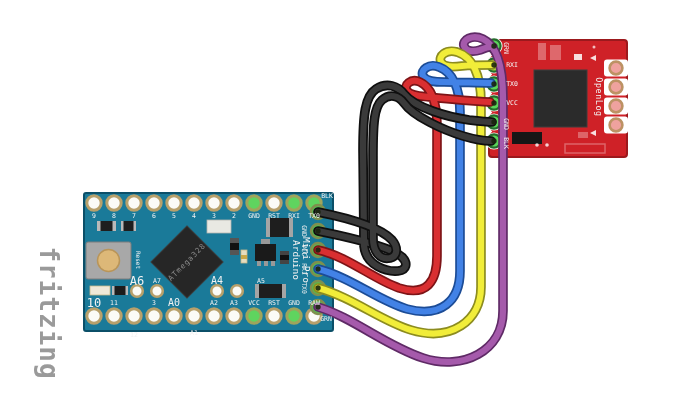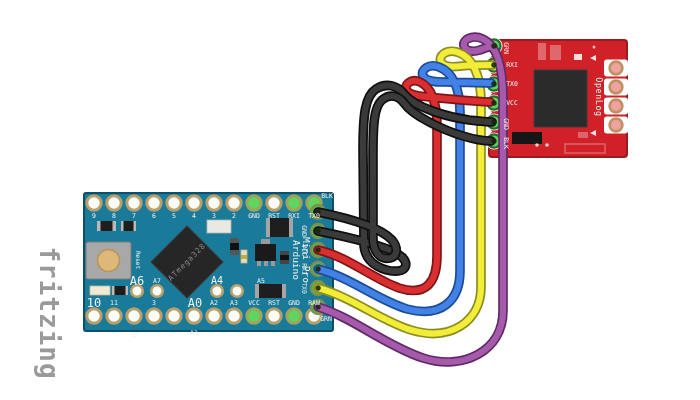--- a/index.html
+++ b/index.html
@@ -195,21 +195,21 @@
       <div class="lbl" style="left: 214px; top: 216px; font-size: 6.5px;">3</div>
       <div class="lbl" style="left: 234px; top: 216px; font-size: 6.5px;">2</div>
       <div class="lbl" style="left: 254px; top: 216px; font-size: 6.5px;">GND</div>
       <div class="lbl" style="left: 274px; top: 216px; font-size: 6.5px;">RST</div>
       <div class="lbl" style="left: 294px; top: 216px; font-size: 6.5px;">RXI</div>
       <div class="lbl" style="left: 314px; top: 216px; font-size: 6.5px;">TX0</div>
       <div class="lbl" style="left: 94px; top: 303px; font-size: 12px;">10</div>
       <div class="lbl" style="left: 114px; top: 303px; font-size: 6.5px;">11</div>
       <div class="lbl" style="left: 134px; top: 303px; font-size: 6.5px; margin-top: 32px;">12</div>
       <div class="lbl" style="left: 154px; top: 303px; font-size: 6.5px;">3</div>
-      <div class="lbl" style="left: 174px; top: 303px; font-size: 12px; margin-left: 21px;">A0</div>
+      <div class="lbl" style="left: 174px; top: 303px; font-size: 10px;">A0</div>
       <div class="lbl" style="left: 194px; top: 303px; font-size: 6.5px; margin-top: 30px;">A1</div>
       <div class="lbl" style="left: 214px; top: 303px; font-size: 6.5px;">A2</div>
       <div class="lbl" style="left: 234px; top: 303px; font-size: 6.5px;">A3</div>
       <div class="lbl" style="left: 254px; top: 303px; font-size: 6.5px;">VCC</div>
       <div class="lbl" style="left: 274px; top: 303px; font-size: 6.5px;">RST</div>
       <div class="lbl" style="left: 294px; top: 303px; font-size: 6.5px;">GND</div>
       <div class="lbl" style="left: 314px; top: 303px; font-size: 6.5px;">RAW</div>
       <div class="lbl" style="left: 137px; top: 281px; font-size: 12px;">A6</div>
       <div class="lbl" style="left: 157px; top: 281px; font-size: 6.5px;">A7</div>
       <div class="lbl" style="left: 217px; top: 281px; font-size: 10px;">A4</div>

